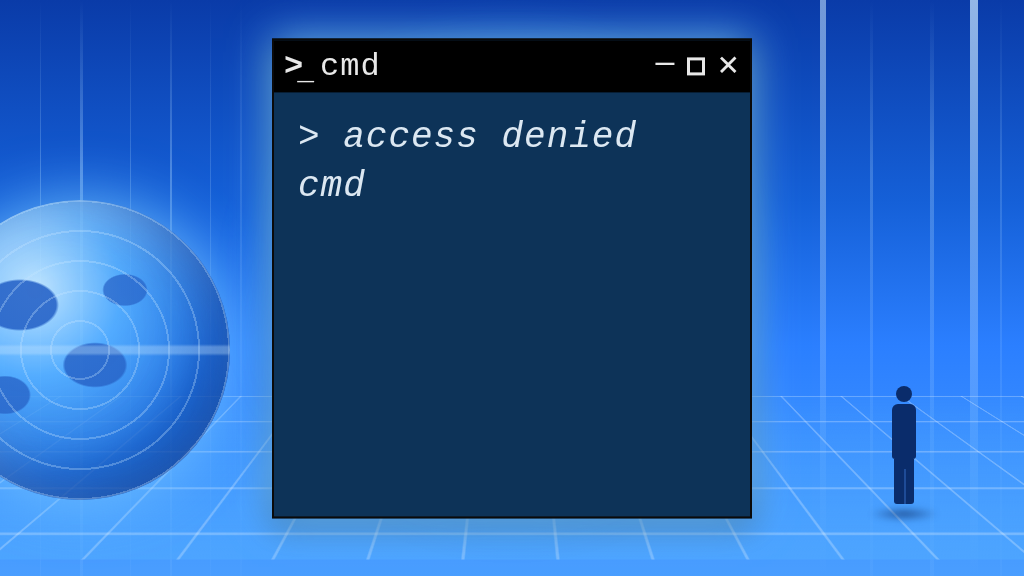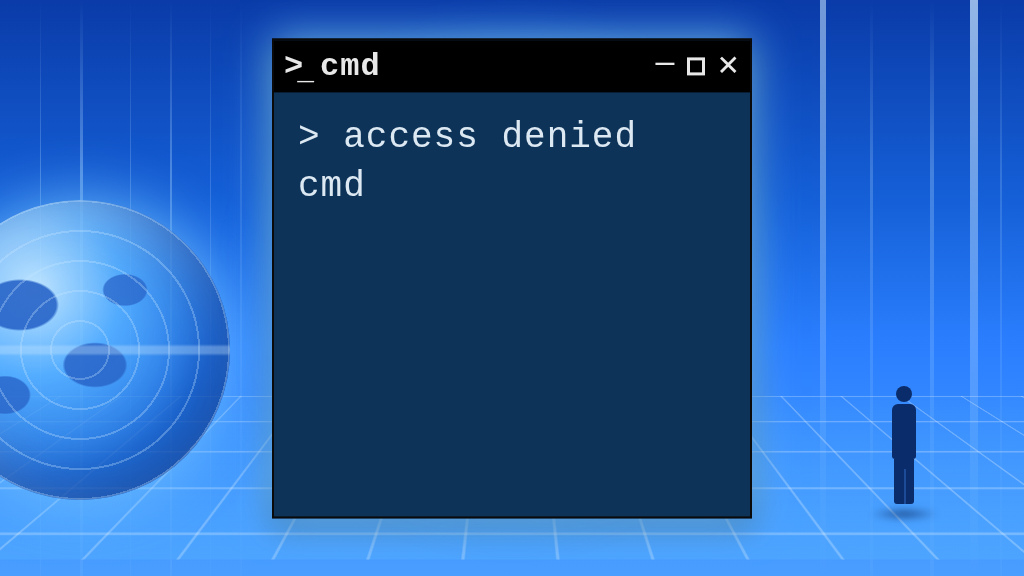--- a/index.html
+++ b/index.html
@@ -149,21 +149,21 @@
       font-size: 30px;
       font-weight: bold;
       letter-spacing: -4px;
       display: flex;
       align-items: baseline;
     }
     .prompt-icon .gt { font-size: 32px; }
     .prompt-icon .us { font-size: 28px; margin-left: -2px; position: relative; top: 4px;}
     .title-text {
       font-size: 32px;
-      font-weight: 700;
+      font-weight: 400;
       letter-spacing: 1px;
     }
     .window-controls {
       margin-left: auto;
       display: flex;
       gap: 12px;
       align-items: center;
       font-size: 26px;
     }
     .ctrl {
@@ -177,21 +177,21 @@
     .ctrl.close { font-size: 28px; font-weight: 400;}
 
     .term-body {
       flex: 1;
       padding: 22px 24px;
       color: #dce8f2;
       font-size: 36px;
       line-height: 1.35;
       letter-spacing: 1px;
     }
-    .term-line { white-space: pre-wrap; word-break: break-word; }
+    .term-line { white-space: pre-wrap; word-break: break-word; font-style: italic; }
   </style>
 </head>
 <body>
 
 <div class="scene">
   <div class="stream s1"></div>
   <div class="stream s2"></div>
   <div class="stream s3"></div>
   <div class="stream s4"></div>
   <div class="stream s5"></div>

